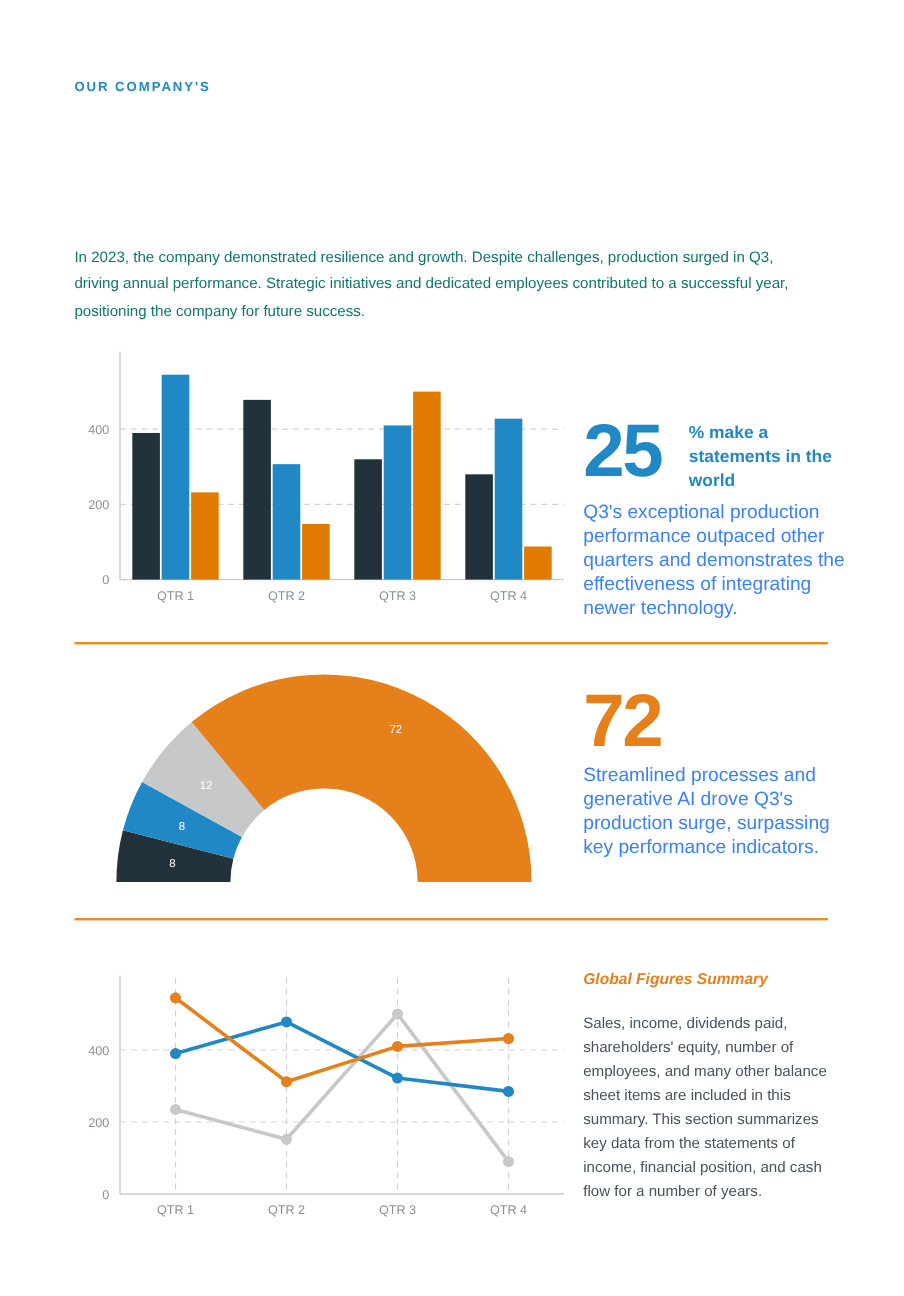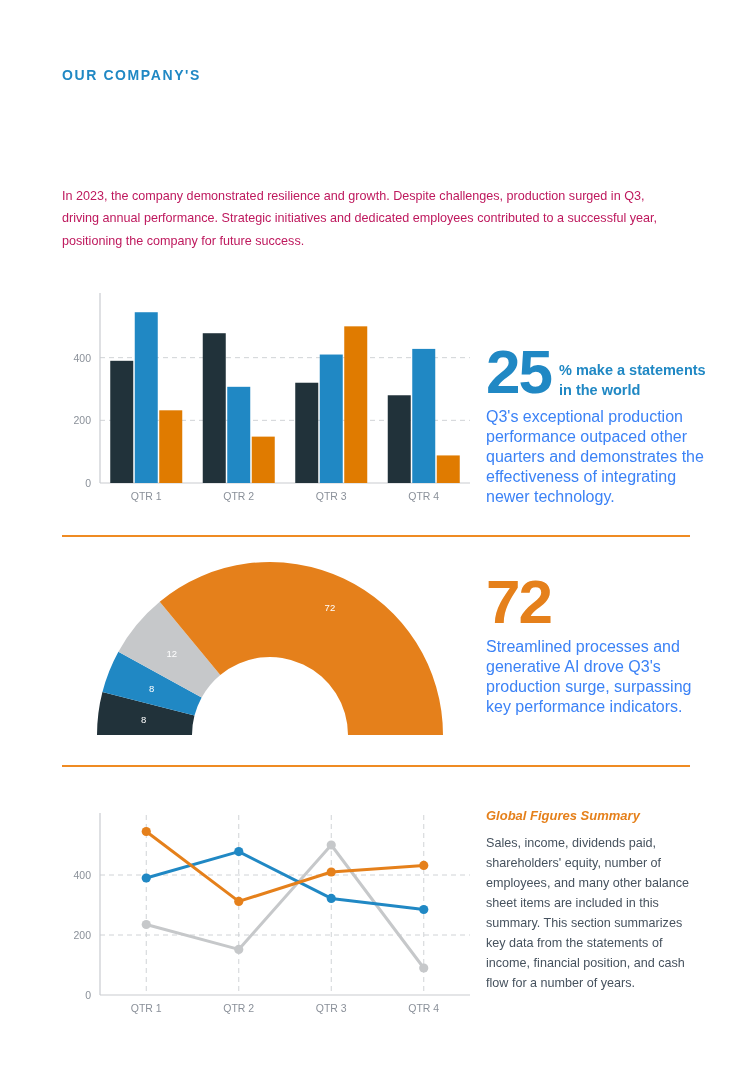--- a/index.html
+++ b/index.html
@@ -18,43 +18,43 @@
   .page {
     position: absolute;
     inset: 0;
   }
 
   
   .eyebrow {
     position: absolute;
     left: 62px;
     top: 67px;
-    font-size: 14px;
+    font-size: 11px;
     font-weight: bold;
     letter-spacing: 1.6px;
     color: #2088c4;
     text-transform: uppercase;
   }
   .title {
     position: absolute;
     left: 60px;
     top: 98px;
     font-size: 46px;
     font-weight: normal;
     color: #e5801b;
     letter-spacing: -0.4px;
   }
   .intro {
     position: absolute;
     left: 62px;
-    top: 172px;
+    top: 190px;
     width: 610px;
     font-size: 12.6px;
     line-height: 22.5px;
-    color: #be185d;
+    color: #0f766e;
   }
 
   
   .divider {
     position: absolute;
     left: 62px;
     width: 628px;
     height: 2px;
     background: #ef8b23;
   }
@@ -87,22 +87,22 @@
     fill: #ffffff;
   }
 
   
   .stat-block {
     position: absolute;
     width: 220px;
   }
   .stat-row {
     display: flex;
-    align-items: flex-end;
-    gap: 8px;
+    align-items: center;
+    gap: 23px;
   }
   .stat-number {
     font-size: 62px;
     font-weight: bold;
     line-height: 0.92;
     letter-spacing: -2px;
   }
   .stat-caption {
     font-size: 14.5px;
     font-weight: bold;
@@ -125,21 +125,21 @@
     position: absolute;
     left: 486px;
     top: 808px;
     width: 210px;
   }
   .summary-heading {
     font-size: 13px;
     font-weight: bold;
     font-style: italic;
     color: #e5801b;
-    margin-bottom: 10px;
+    margin-bottom: 20px;
   }
   .summary-body {
     font-size: 12.6px;
     line-height: 20px;
     color: #46525e;
   }
 </style>
 </head>
 <body>
 

